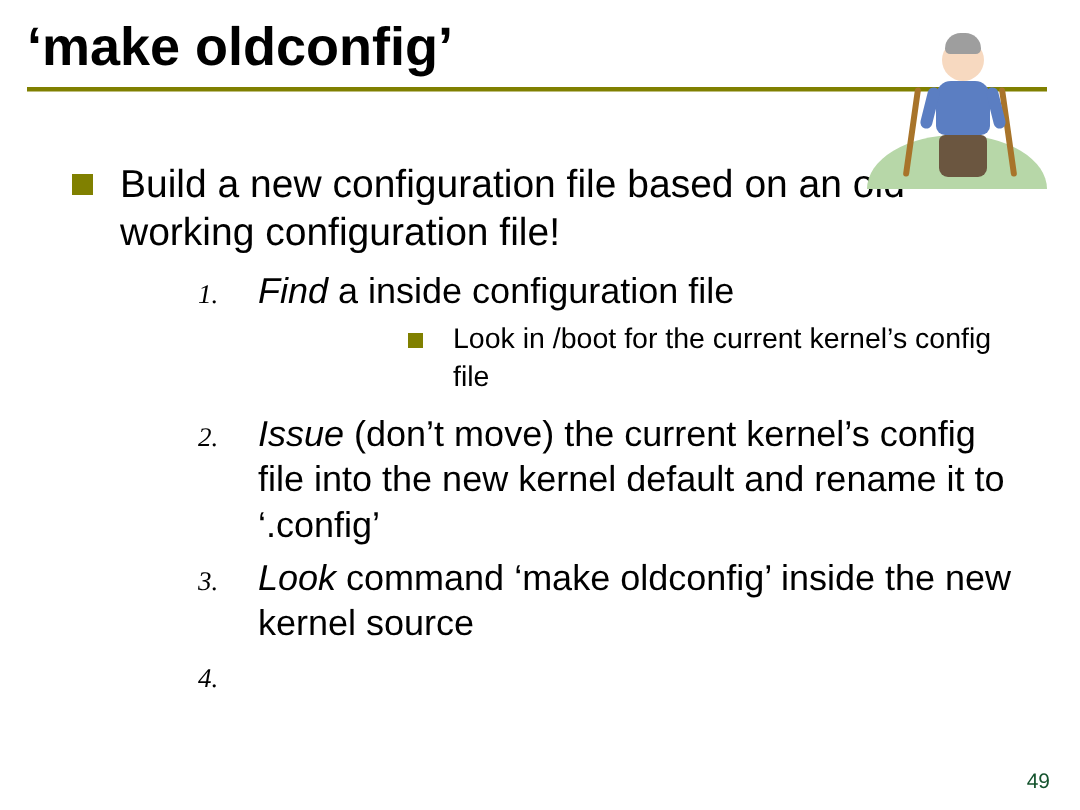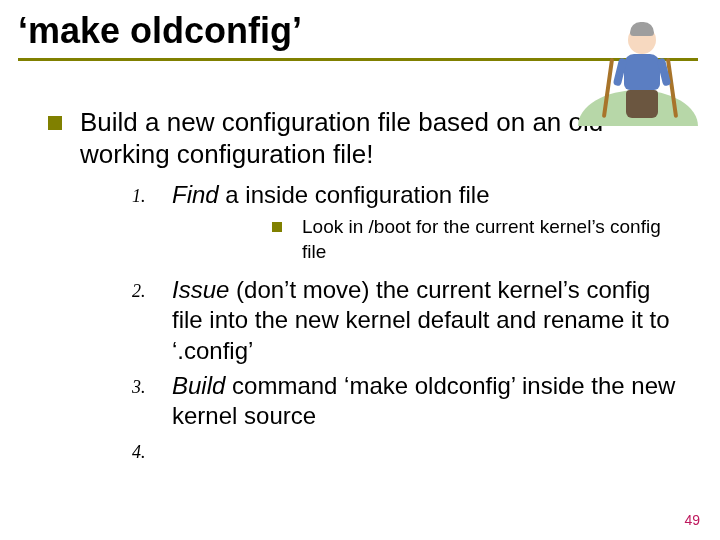--- a/index.html
+++ b/index.html
@@ -161,21 +161,21 @@
     background: #a8742a;
     border-radius: 2px;
   }
   .cane-l { left: 28px; transform: rotate(8deg); }
   .cane-r { left: 92px; transform: rotate(-8deg); }
   .pagenum {
     position: absolute;
     bottom: 12px;
     right: 20px;
     font-size: 14px;
-    color: #be185d;
+    color: #14532d;
   }
 </style>
 </head>
 <body>
 
 <div class="slide">
 
   <div class="image-holder" aria-label="elderly-man-with-canes">
     <div class="grass"></div>
     <div class="cane cane-l"></div>
@@ -220,21 +220,21 @@
       <div class="ol-row">
         <div class="num">2.</div>
         <div class="ol-text">
           <span class="it">Issue</span><span> (don’t move) the current kernel’s config file into the new kernel default and rename it to ‘.config’</span>
         </div>
       </div>
 
       <div class="ol-row">
         <div class="num">3.</div>
         <div class="ol-text">
-          <span class="it">Build</span><span> command ‘make oldconfig’ inside the new kernel source</span>
+          <span class="it">Look</span><span> command ‘make oldconfig’ inside the new kernel source</span>
         </div>
       </div>
 
       <div class="ol-row">
         <div class="num">4.</div>
       </div>
 
     </div>
   </div>
 

